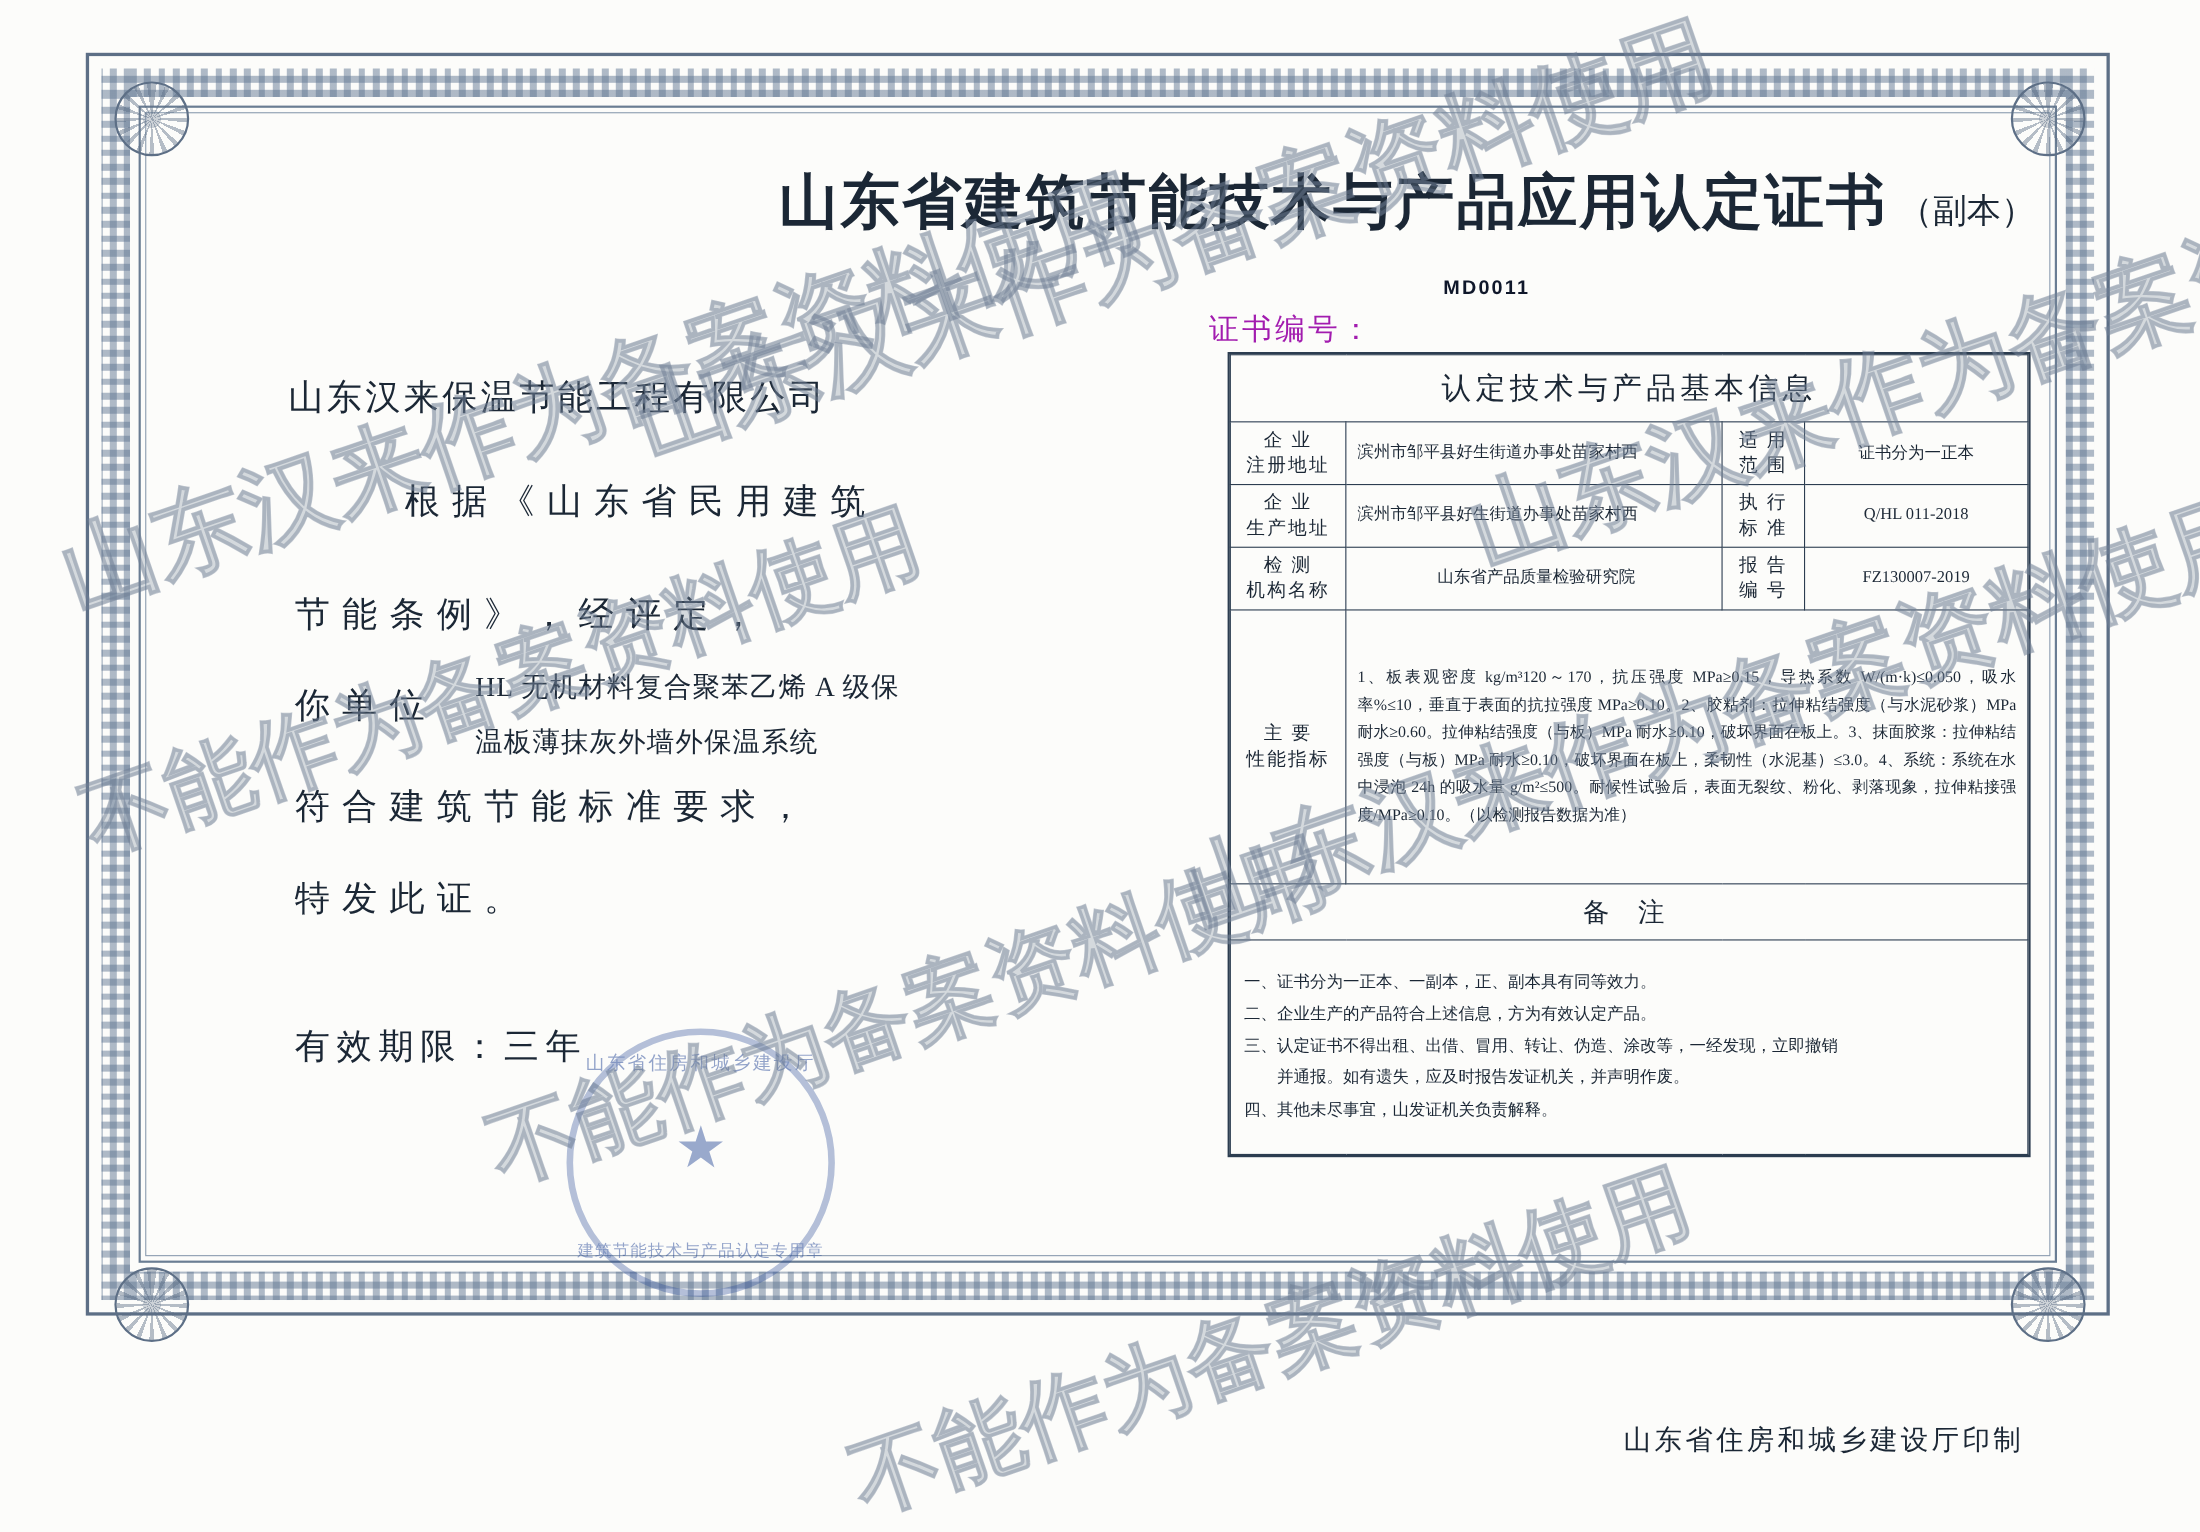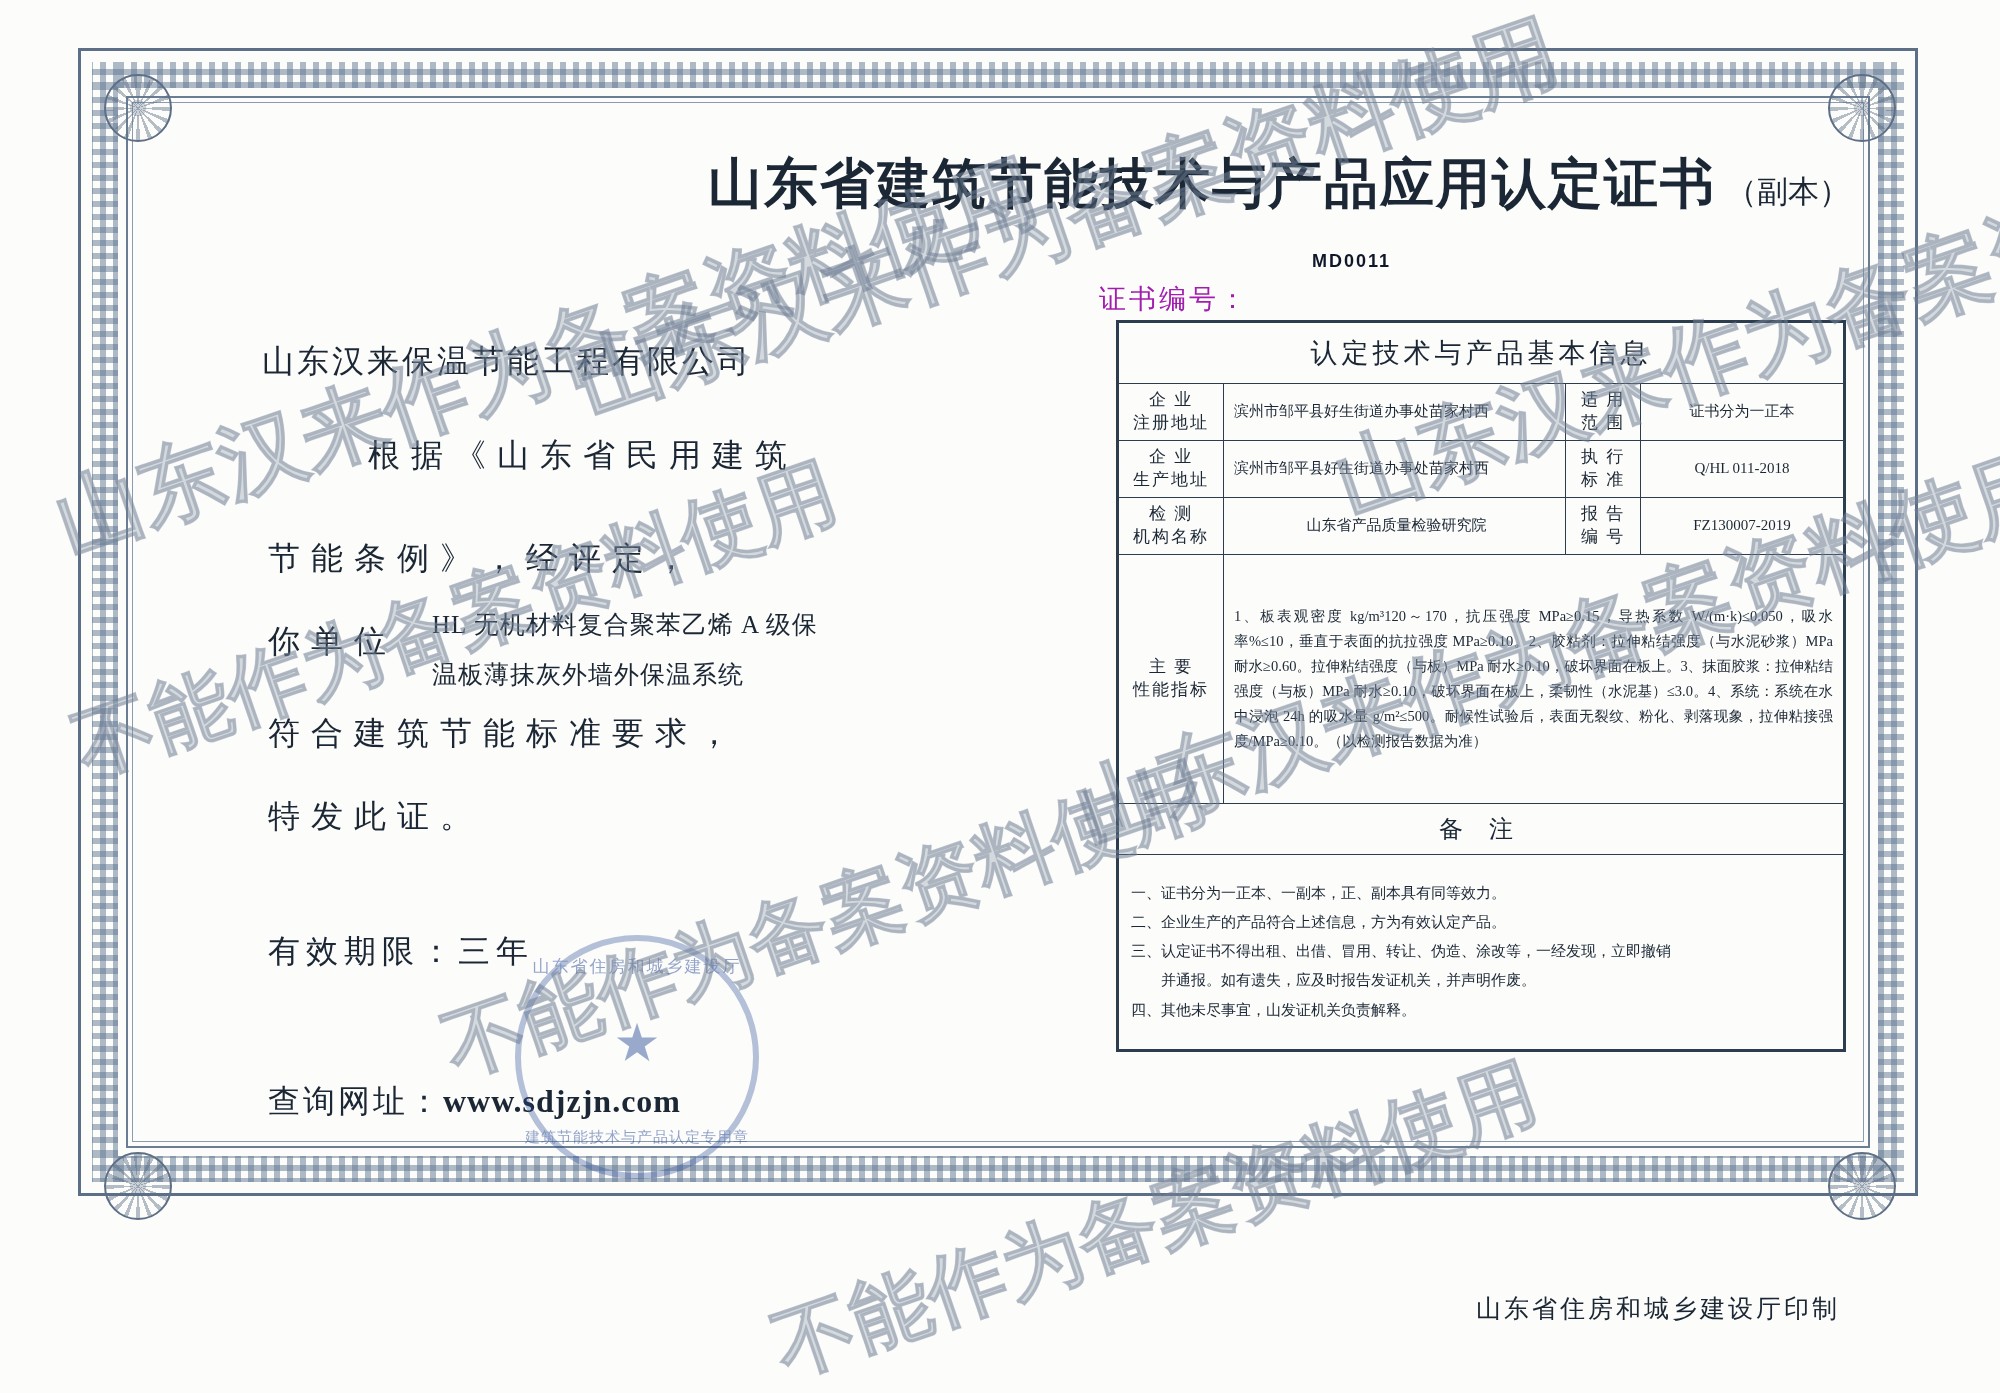--- a/index.html
+++ b/index.html
@@ -337,23 +337,20 @@
   <div id="company-name">山东汉来保温节能工程有限公司</div>
   <div class="body-line" id="line1">根据《山东省民用建筑</div>
   <div class="body-line" id="line2">节能条例》，经评定，</div>
   <div class="body-line" id="line3">你单位</div>
   <div id="product-line1">HL 无机材料复合聚苯乙烯 A 级保</div>
   <div id="product-line2">温板薄抹灰外墙外保温系统</div>
   <div class="body-line" id="line4">符合建筑节能标准要求，</div>
   <div class="body-line" id="line5">特发此证。</div>
 
   <div id="valid-term">有效期限：三年</div>
-  <div id="query-url">
-    <span>查询网址：</span><span class="url">www.sdjzjn.com</span>
-  </div>
 
   <div id="seal">
     <div class="seal-top">山东省住房和城乡建设厅</div>
     <div class="star">★</div>
     <div class="seal-bottom">建筑节能技术与产品认定专用章</div>
   </div>
 
   <div id="info-table">
     <table>
       <tbody>

